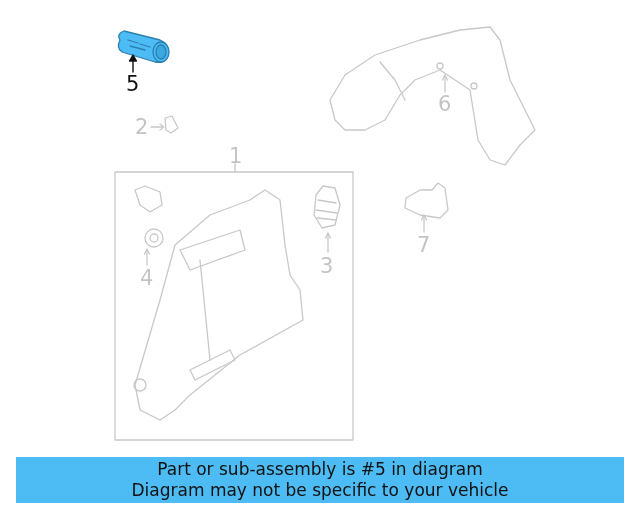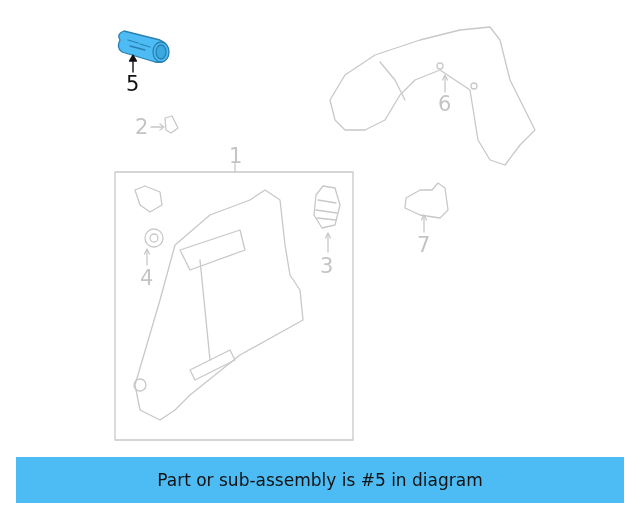--- a/index.html
+++ b/index.html
@@ -74,13 +74,14 @@
   <span class="callout dim" style="left:135px;top:117px;">2</span>
   <span class="callout dim" style="left:320px;top:256px;">3</span>
   <span class="callout dim" style="left:140px;top:268px;">4</span>
   <span class="callout hl" style="left:126px;top:74px;">5</span>
   <span class="callout dim" style="left:438px;top:94px;">6</span>
   <span class="callout dim" style="left:417px;top:235px;">7</span>
 </div>
 
 <div class="banner">
   <span>Part or sub-assembly is #5 in diagram</span>
+  <span>Diagram may not be specific to your vehicle</span>
 </div>
 
 </body></html>

